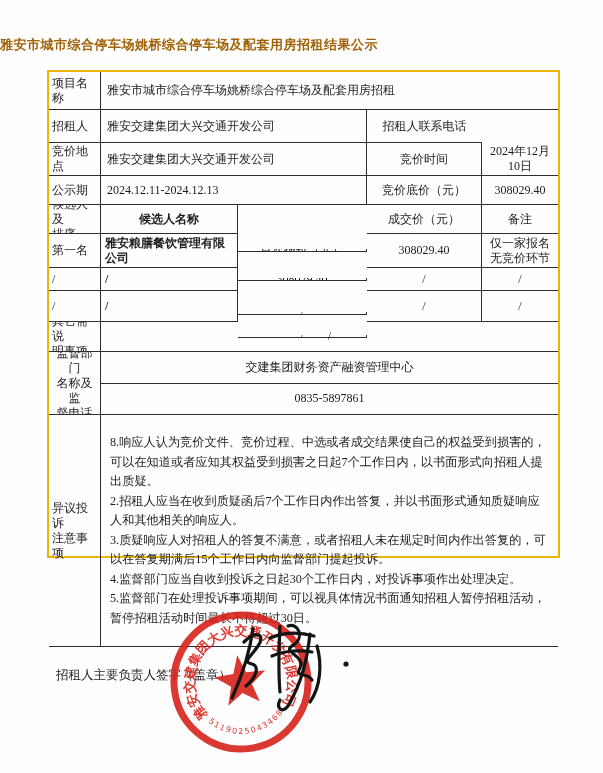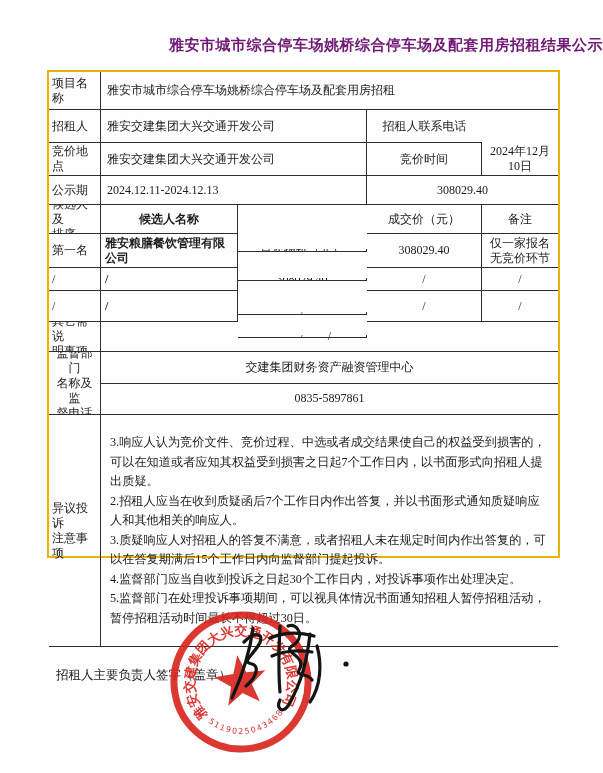--- a/index.html
+++ b/index.html
@@ -2,22 +2,22 @@
 <html><head>
 <meta charset="utf-8">
 <style>
   html,body{margin:0;padding:0;background:#ffffff;}
   .page{
     position:relative; width:603px; height:773px; background:#fefefe;
     font-family:"Liberation Serif","DejaVu Serif",serif; color:#1c1c1c;
     overflow:hidden;
   }
   .doc-title{
-    position:absolute; left:0; top:36px; width:603px; text-align:right;
-    font-size:15px; font-weight:bold; letter-spacing:.5px; color:#701a75;
+    position:absolute; left:0; top:36px; width:603px; text-align:left;
+    font-size:13px; font-weight:bold; letter-spacing:.5px; color:#a16207;
   }
   .tbl{
     position:absolute; left:47px; top:70px; width:513px; height:488px;
     border:2px solid #eab308; box-sizing:border-box; background:transparent;
   }
   .tr{display:flex; width:100%; box-sizing:border-box;}
   .td{
     box-sizing:border-box; border-right:1px solid #2d2d2d; border-bottom:1px solid #2d2d2d;
     display:flex; align-items:center; font-size:12px; line-height:15px;
     overflow:hidden; padding:1px 4px;
@@ -73,20 +73,21 @@
     <div class="tr" style="height:33px">
       <div class="td c1 lbl">竞价地点</div>
       <div class="td cval leftpad">雅安交建集团大兴交通开发公司</div>
       <div class="td c4 ctr">竞价时间</div>
       <div class="td c5 ctr num">2024年12月10日</div>
     </div>
 
     <div class="tr" style="height:29px">
       <div class="td c1 lbl">公示期</div>
       <div class="td cval leftpad num">2024.12.11-2024.12.13</div>
+      <div class="td c4 ctr">竞价底价（元）</div>
       <div class="td c5 ctr num">308029.40</div>
     </div>
 
     <div class="tr" style="height:29px">
       <div class="td c1 lbl">候选人及
 排序</div>
       <div class="td c2 ctr">候选人名称</div>
       <div class="td c3 ctr">首次报价（元）</div>
       <div class="td c4 ctr">成交价（元）</div>
       <div class="td c5 ctr">备注</div>
@@ -131,21 +132,21 @@
         <div class="substack">交建集团财务资产融资管理中心</div>
         <div class="substack num">0835-5897861</div>
       </div>
     </div>
 
     <div class="tr" style="height:232px">
       <div class="td c1 lbl" style="align-items:center">异议投诉
 注意事项</div>
       <div class="td cwide notice-cell">
         <div class="notice-inner">
-          <div class="notice-line">3.响应人认为竞价文件、竞价过程、中选或者成交结果使自己的权益受到损害的，可以在知道或者应知其权益受到损害之日起7个工作日内，以书面形式向招租人提出质疑。</div>
+          <div class="notice-line">8.响应人认为竞价文件、竞价过程、中选或者成交结果使自己的权益受到损害的，可以在知道或者应知其权益受到损害之日起7个工作日内，以书面形式向招租人提出质疑。</div>
           <div class="notice-line">2.招租人应当在收到质疑函后7个工作日内作出答复，并以书面形式通知质疑响应人和其他相关的响应人。</div>
           <div class="notice-line">3.质疑响应人对招租人的答复不满意，或者招租人未在规定时间内作出答复的，可以在答复期满后15个工作日内向监督部门提起投诉。</div>
           <div class="notice-line">4.监督部门应当自收到投诉之日起30个工作日内，对投诉事项作出处理决定。</div>
           <div class="notice-line">5.监督部门在处理投诉事项期间，可以视具体情况书面通知招租人暂停招租活动，暂停招租活动时间最长不得超过30日。</div>
         </div>
       </div>
     </div>
 
     <div class="tr" style="height:57px">
       <div class="td cwide sig-row-cell">招租人主要负责人签字（盖章）</div>

